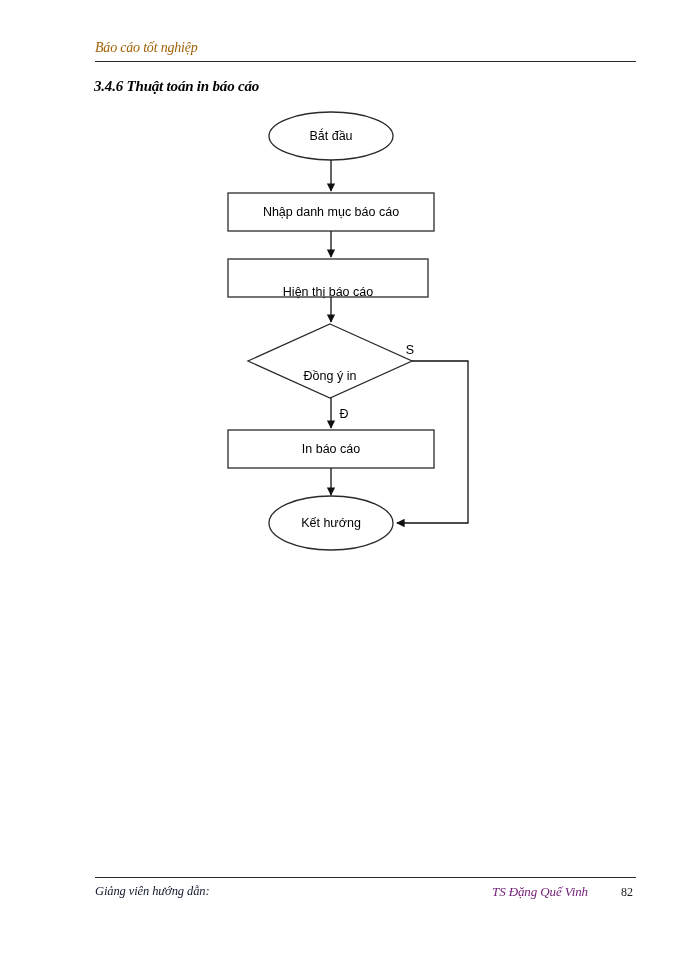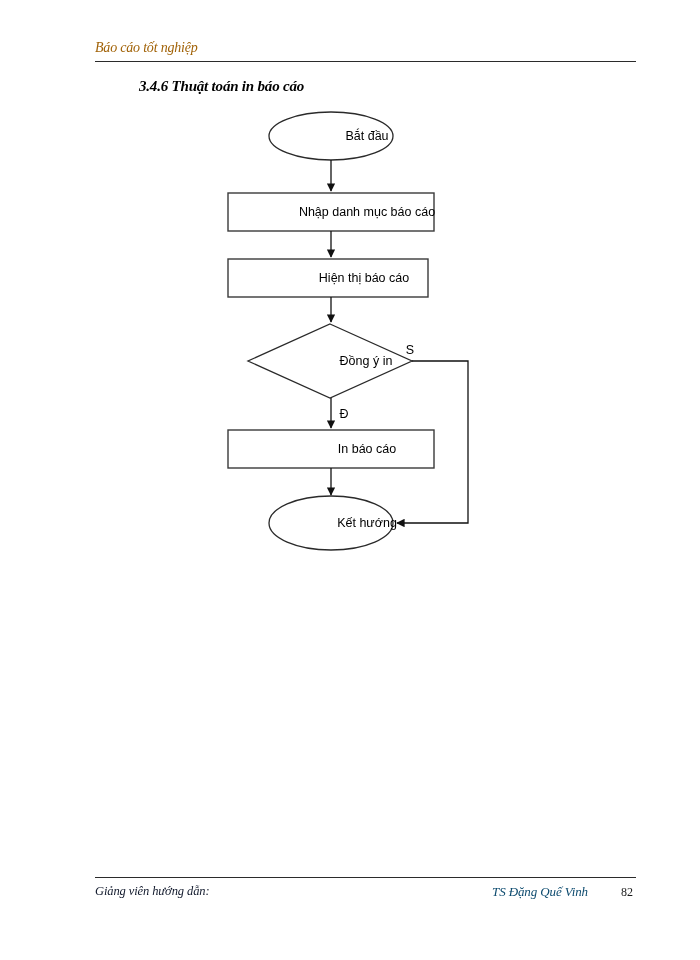--- a/index.html
+++ b/index.html
@@ -47,21 +47,20 @@
     position: absolute;
     left: 94px;
     top: 78px;
     font-family: "Liberation Serif", serif;
     font-weight: bold;
     font-style: italic;
     font-size: 15px;
     letter-spacing: -0.2px;
     color: #000000;
     white-space: nowrap;
-    margin-left: 45px;
   }
 
   
   .flowchart {
     position: absolute;
     left: 0;
     top: 0;
     width: 700px;
     height: 960px;
   }
@@ -76,21 +75,20 @@
 
   
   .node-label {
     position: absolute;
     font-family: "Liberation Sans", sans-serif;
     font-size: 12.5px;
     color: #000000;
     white-space: nowrap;
     text-align: right;
     transform: translate(-50%, -50%);
-    margin-left: 36px;
   }
   .edge-label {
     position: absolute;
     font-family: "Liberation Sans", sans-serif;
     font-size: 12.5px;
     color: #000000;
     white-space: nowrap;
     transform: translate(-50%, -50%);
   }
 
@@ -115,21 +113,21 @@
     white-space: nowrap;
   }
   .footer-right {
     position: absolute;
     left: 492px;
     top: 884px;
     font-family: "Liberation Serif", serif;
     font-style: italic;
     font-size: 13px;
     letter-spacing: -0.1px;
-    color: #0c4a6e;
+    color: #701a75;
     white-space: nowrap;
   }
   .footer-pageno {
     position: absolute;
     left: 621px;
     top: 885px;
     font-family: "Liberation Serif", serif;
     font-size: 12px;
     color: #1a1a1a;
     white-space: nowrap;
@@ -175,23 +173,23 @@
 
       <line x1="331" y1="468" x2="331" y2="495" stroke="#111111" stroke-width="1.3" marker-end="url(#arrow)"></line>
 
       <path d="M 412 361 L 468 361 L 468 523 L 397 523" fill="none" stroke="#111111" stroke-width="1.3" marker-end="url(#arrow)"></path>
     </svg>
 
     <div class="node-label" style="left:331px; top:136px;">Bắt đầu</div>
 
     <div class="node-label" style="left:331px; top:212px;">Nhập danh mục báo cáo</div>
 
-    <div class="node-label" style="left:328px; top:278px;">Hiện thị báo cáo</div>
-
-    <div class="node-label" style="left:330px; top:361px;">Đồng ý in</div>
+    <div class="node-label" style="left:328px; top:292px;">Hiện thị báo cáo</div>
+
+    <div class="node-label" style="left:330px; top:376px;">Đồng ý in</div>
 
     <div class="node-label" style="left:331px; top:449px;">In báo cáo</div>
 
     <div class="node-label" style="left:331px; top:523px;">Kết hướng</div>
 
     <div class="edge-label" style="left:410px; top:350px;">S</div>
 
     <div class="edge-label" style="left:344px; top:414px;">Đ</div>
   </div>
 

